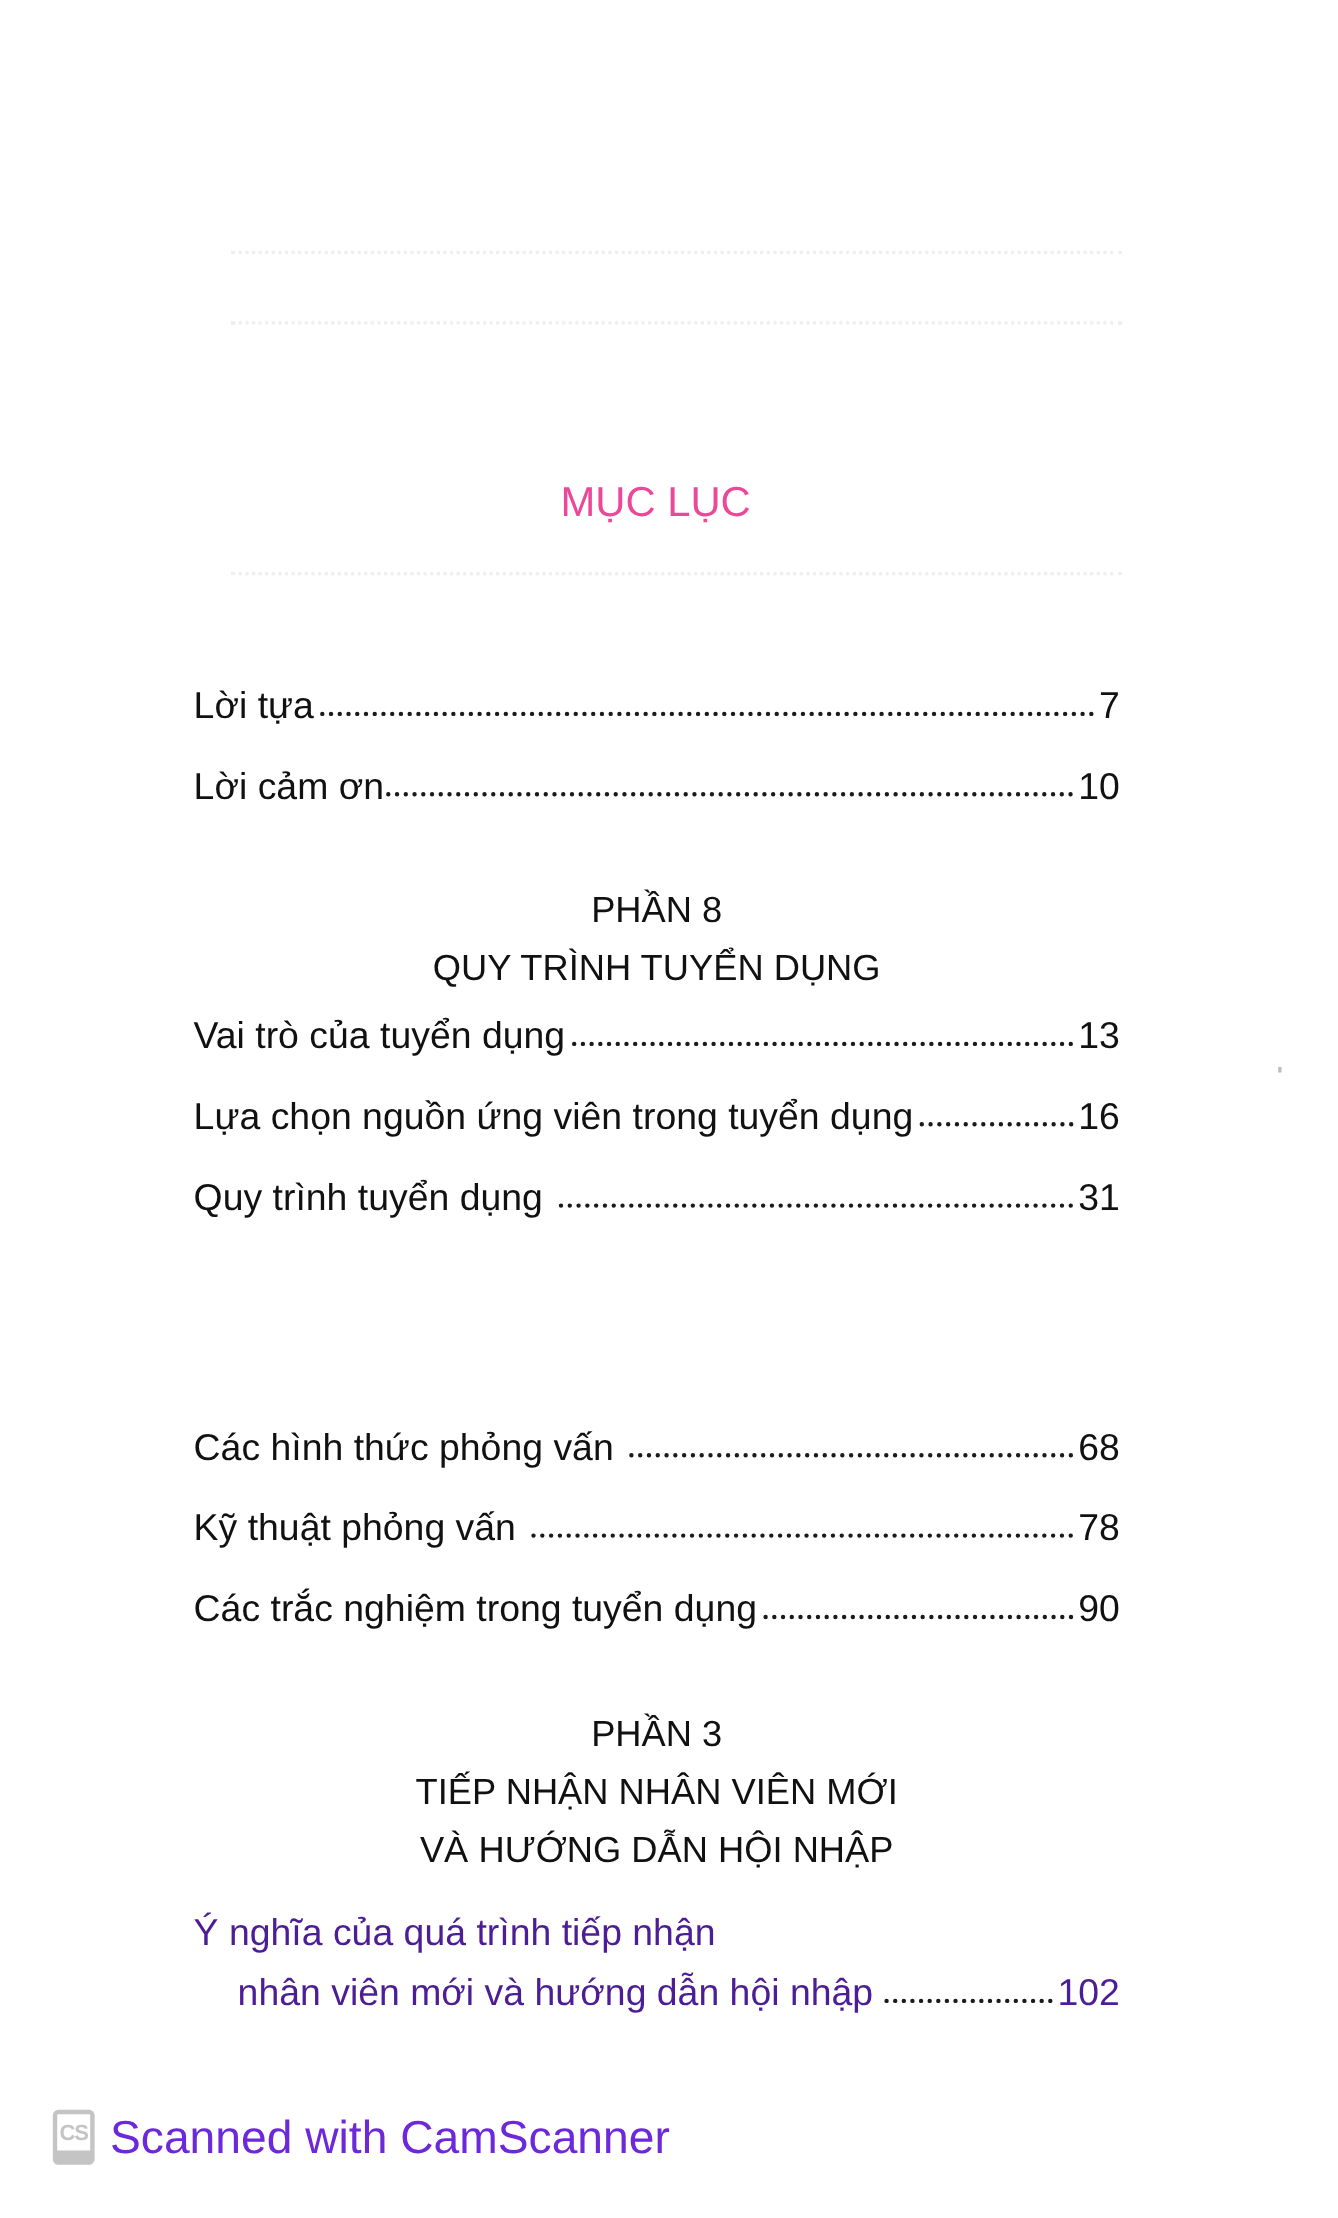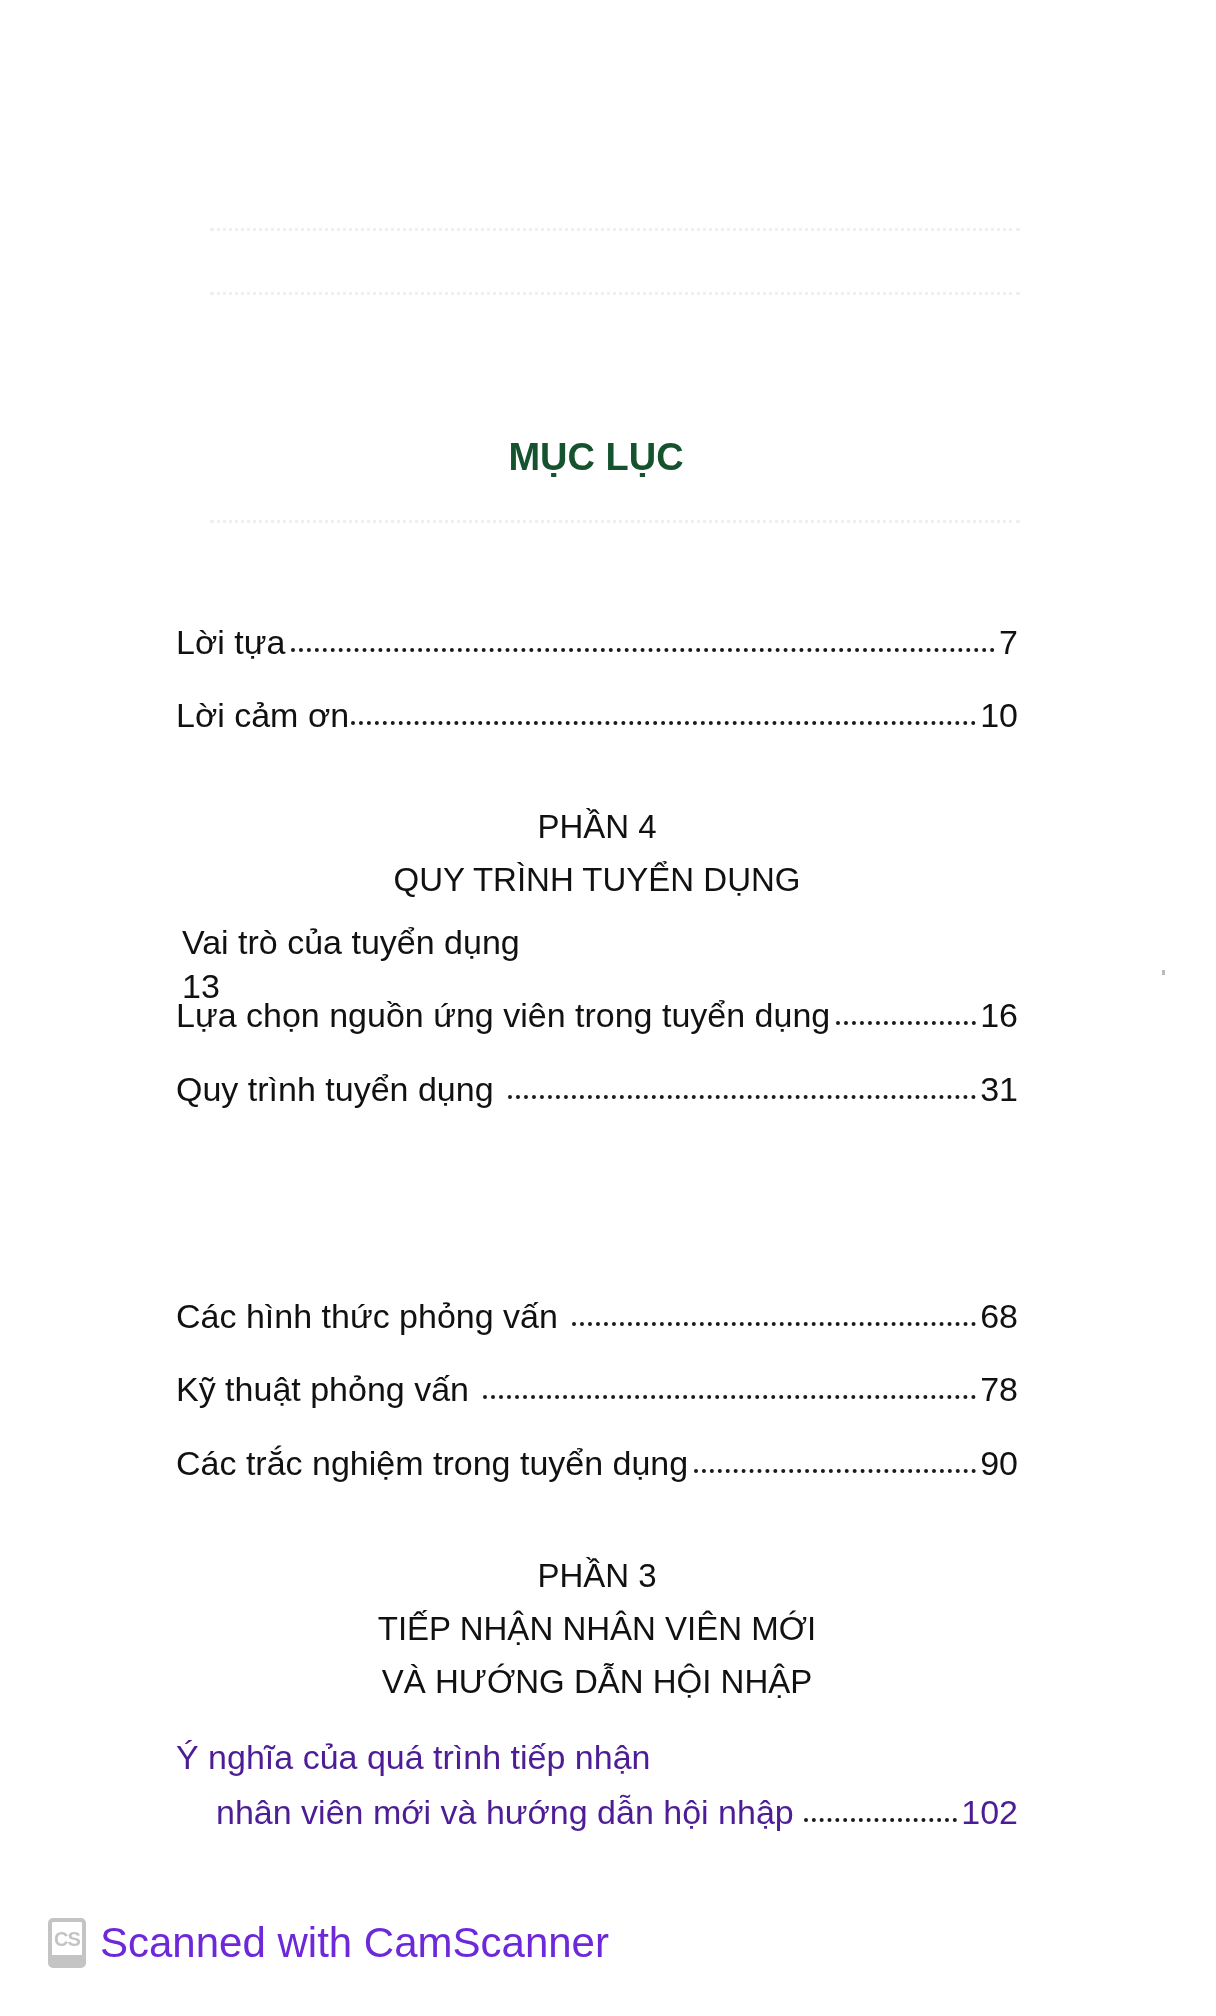--- a/index.html
+++ b/index.html
@@ -8,21 +8,21 @@
     position: relative; overflow: hidden;
     font-family: "Liberation Sans", sans-serif; color: #111111;
   }
   .page { position: absolute; left: 0; top: 0; width: 1216px; height: 2016px; }
   .ghost {
     position: absolute; left: 210px; width: 810px; height: 2px;
     border-top: 3px dotted #efefef;
   }
   .title {
     position: absolute; left: 0; width: 1192px; top: 436px;
-    text-align: center; font-size: 38px; letter-spacing: 0px; color: #14532d; font-weight: bold;
+    text-align: center; font-size: 38px; letter-spacing: 0px; color: #ec4899;
   }
   .toc-row {
     position: absolute; left: 176px; width: 842px;
     display: flex; align-items: baseline;
     font-size: 34px; line-height: 40px; color: #111;
   }
   .toc-row .label { white-space: nowrap; }
   .toc-row .leader {
     flex: 1; margin: 0 4px 0 6px; height: 6px;
     border-bottom: 4px dotted #1a1a1a; transform: translateY(-2px);
@@ -74,24 +74,24 @@
     <span class="leader"></span>
     <span class="page-num">7</span>
   </div>
   <div class="toc-row" style="top:695px;">
     <span class="label">Lời cảm ơn</span>
     <span class="leader" style="margin-left:2px;"></span>
     <span class="page-num">10</span>
   </div>
 
   <div class="part" style="top:800px;">
-    <div>PHẦN 4</div>
+    <div>PHẦN 8</div>
     <div>QUY TRÌNH TUYỂN DỤNG</div>
   </div>
-  <div class="toc-row" style="top:922px;flex-direction:column;">
+  <div class="toc-row" style="top:922px;">
     <span class="label">Vai trò của tuyển dụng</span>
     <span class="leader"></span>
     <span class="page-num">13</span>
   </div>
   <div class="toc-row" style="top:995px;">
     <span class="label">Lựa chọn nguồn ứng viên trong tuyển dụng</span>
     <span class="leader"></span>
     <span class="page-num">16</span>
   </div>
   <div class="toc-row" style="top:1069px;">

